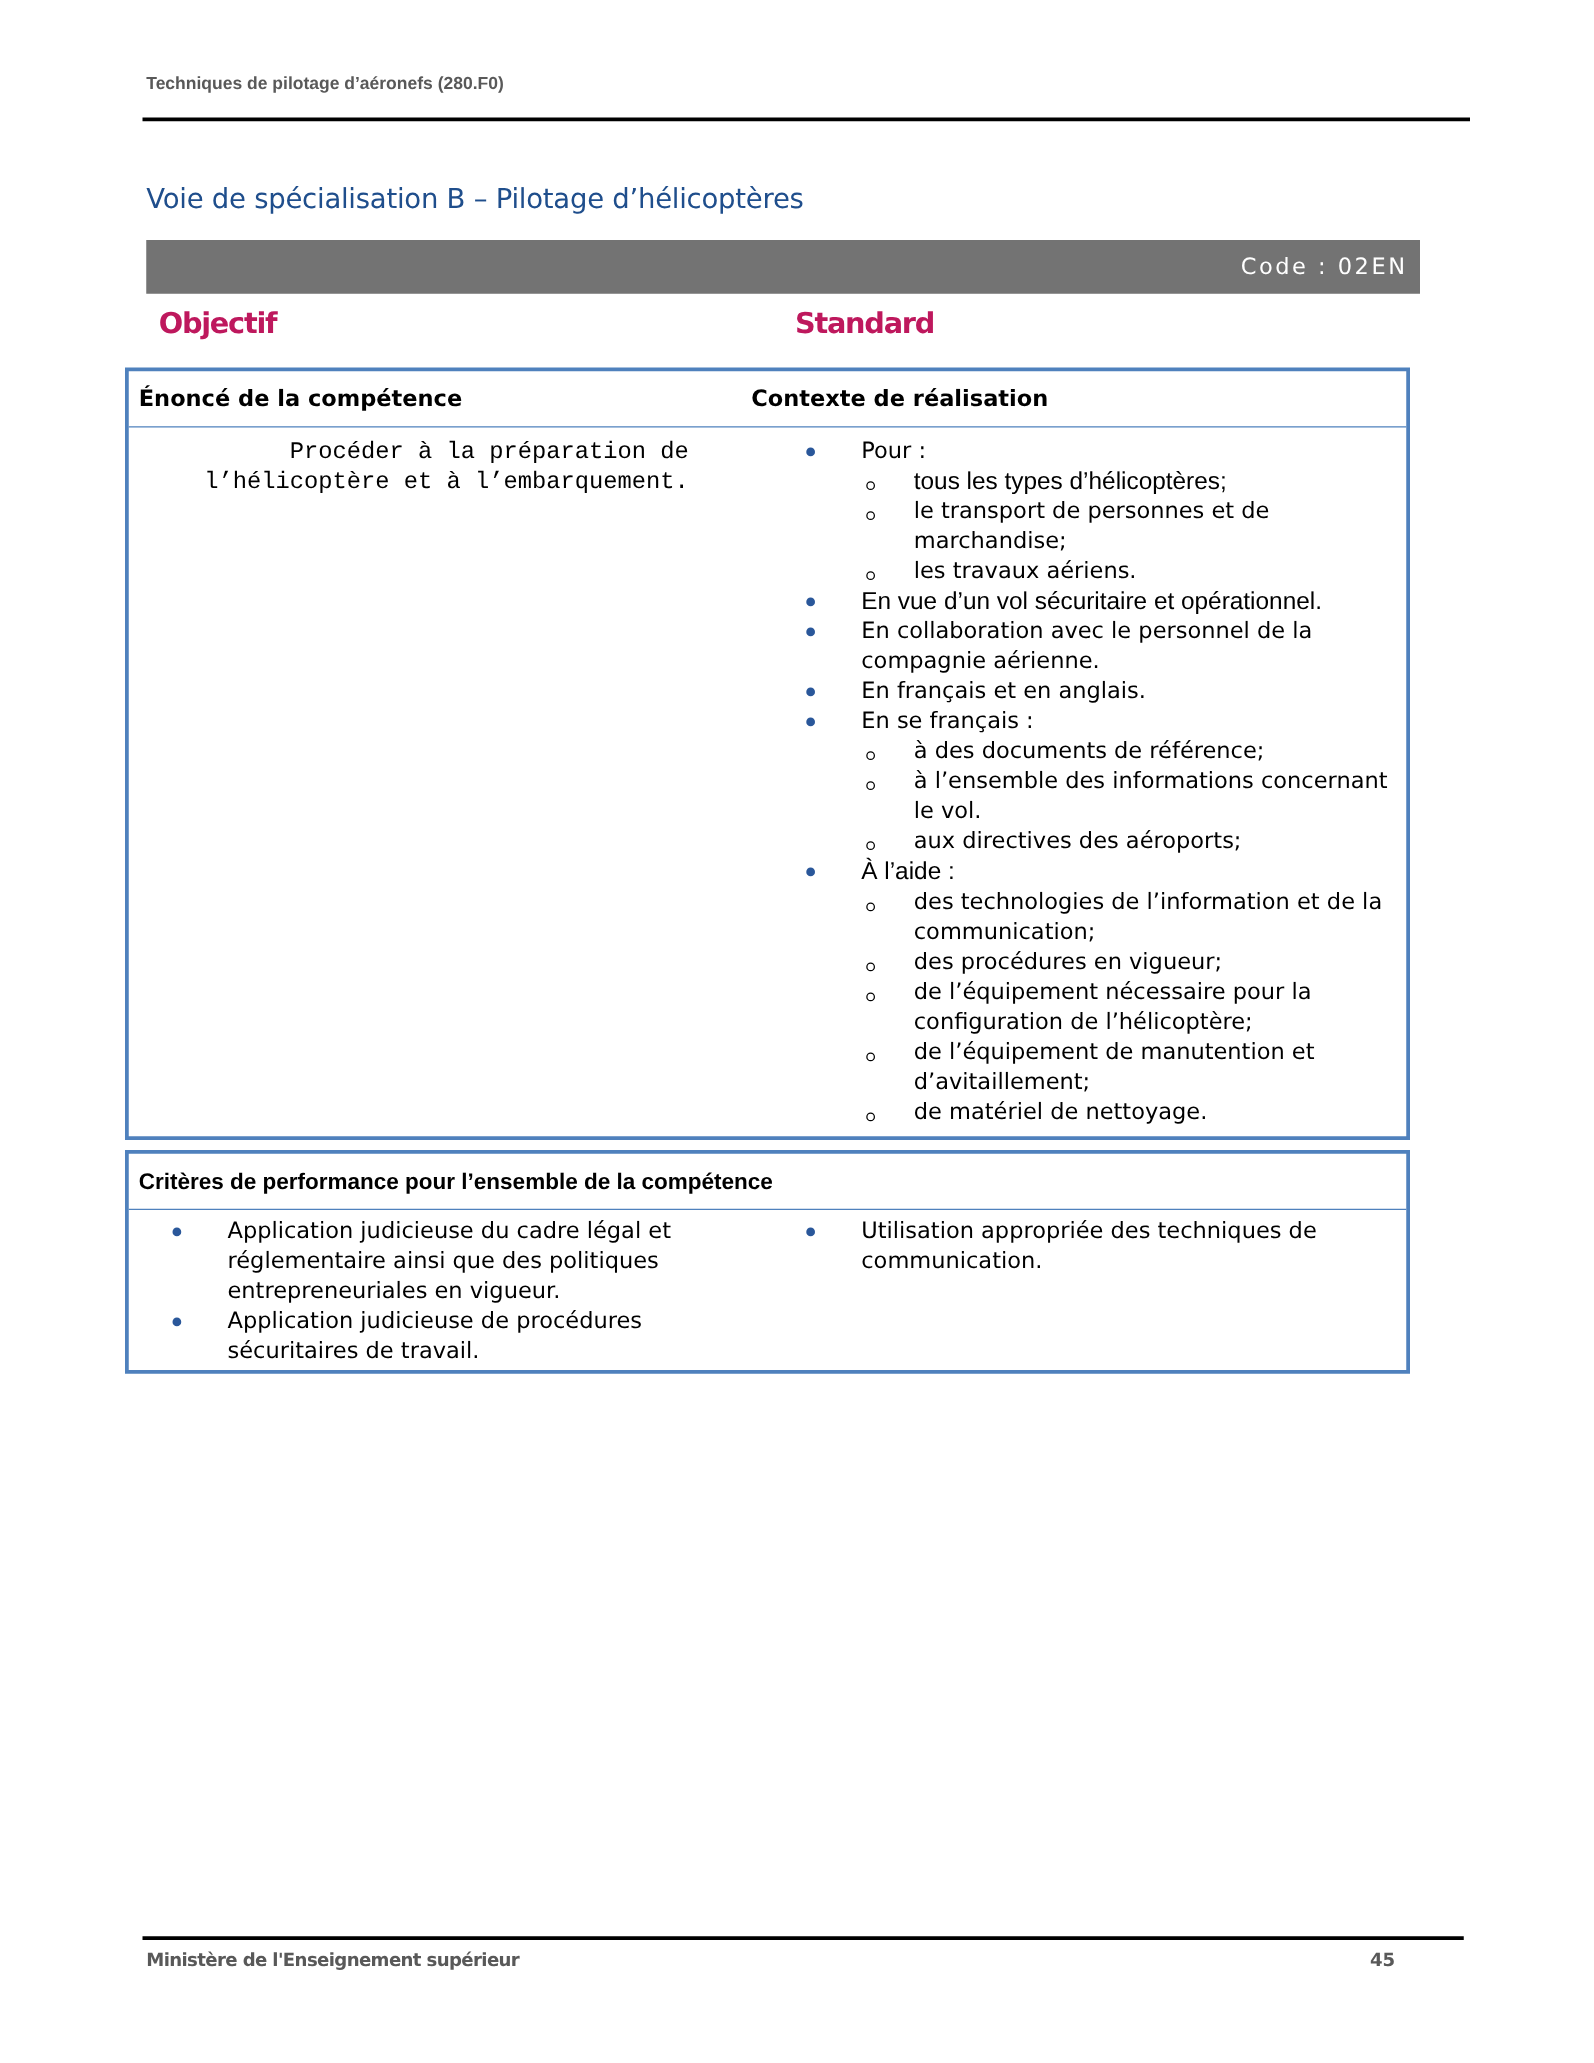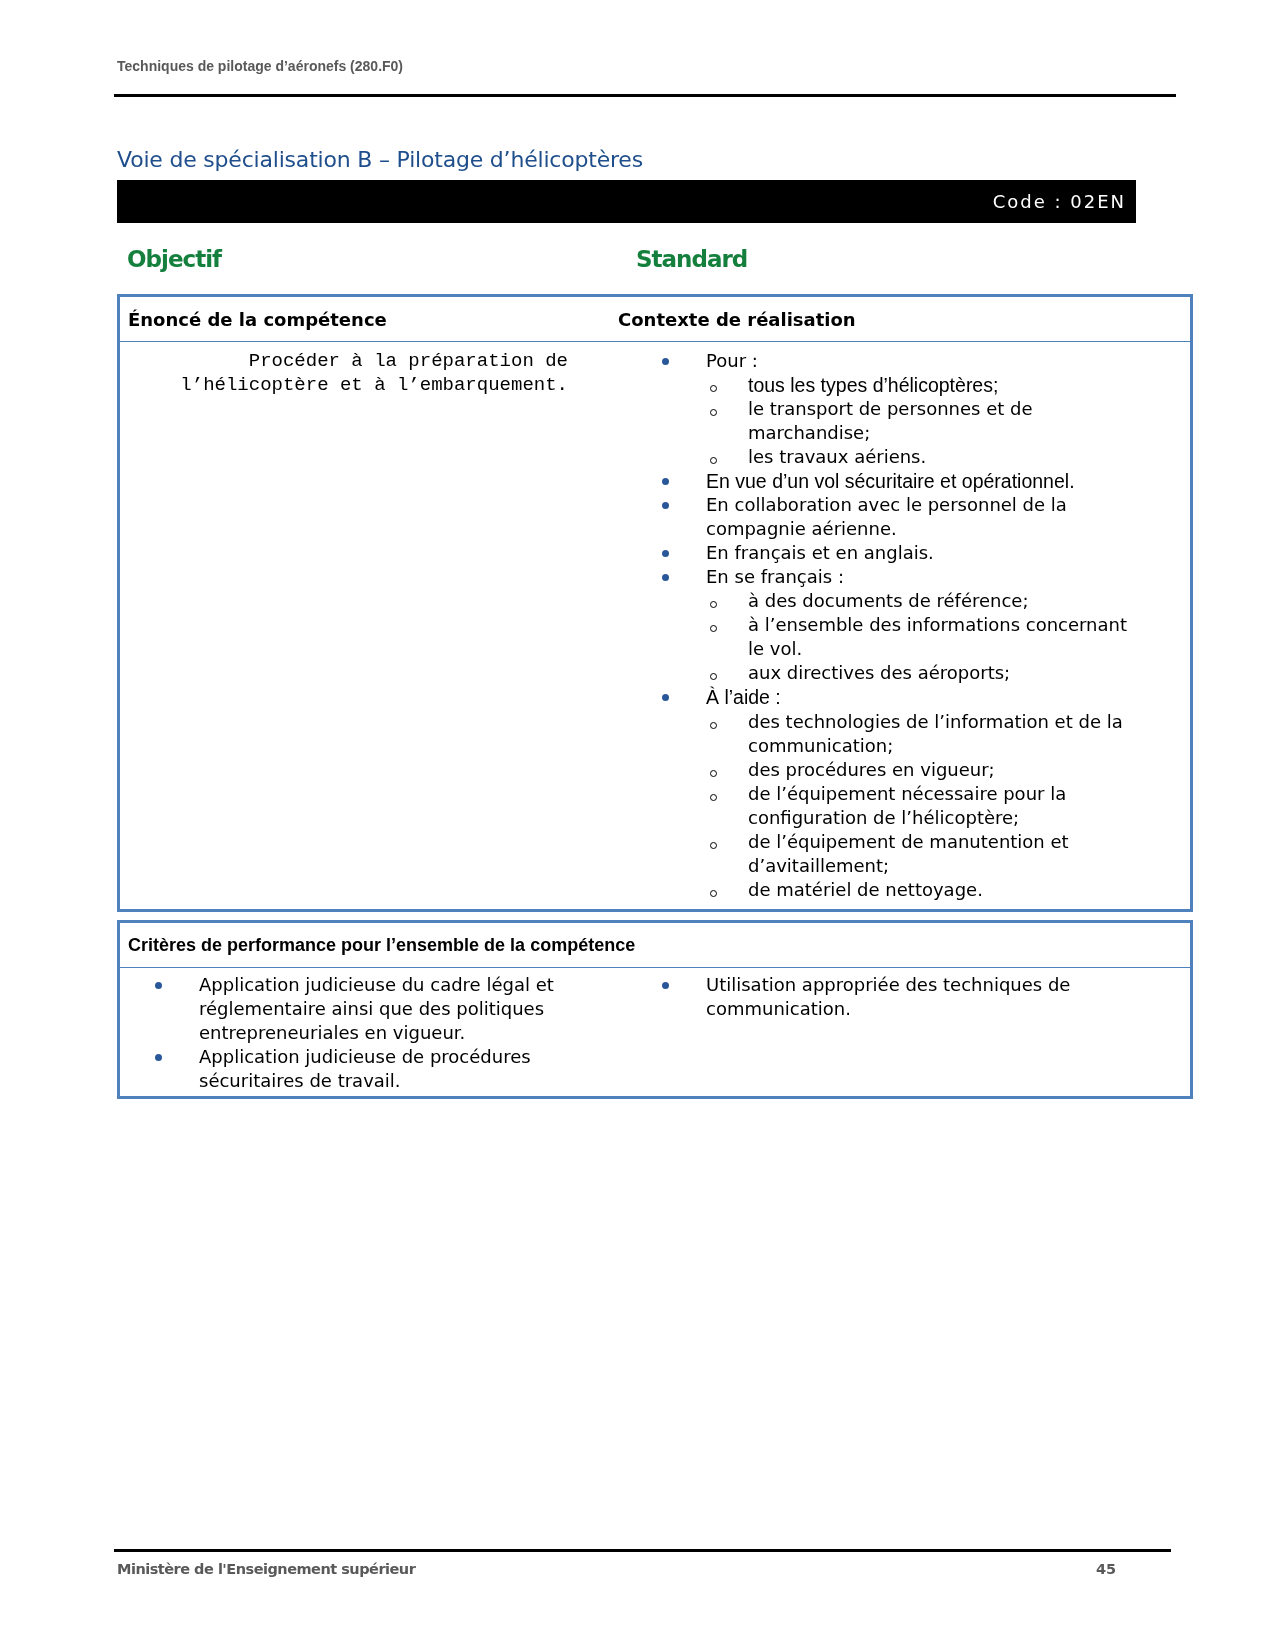--- a/index.html
+++ b/index.html
@@ -1,25 +1,25 @@
 <!DOCTYPE html>
 <html><head>
 <meta charset="utf-8">
 <style>
   html, body { margin: 0; padding: 0; background: #ffffff; }
   body { width: 1275px; height: 1650px; position: relative; overflow: hidden; font-family: "DejaVu Sans", sans-serif; color: #000; }
   .running-header { position: absolute; left: 117px; top: 58px; font-family: "Liberation Sans", sans-serif; font-weight: bold; font-size: 14px; color: #595959; text-align: right; }
   .header-rule { position: absolute; left: 114px; width: 1062px; top: 94px; height: 3px; background: #000; }
   .section-title { position: absolute; left: 117px; top: 147px; font-family: "DejaVu Sans", sans-serif; font-size: 22px; color: #1f4e8c; letter-spacing: -0.2px; }
-  .code-bar { position: absolute; left: 117px; top: 180px; width: 1019px; height: 43px; background: #000000; }
+  .code-bar { position: absolute; left: 117px; top: 192px; width: 1019px; height: 43px; background: #737373; }
   .code-text { position: absolute; right: 10px; top: 11px; color: #ffffff; font-size: 18px; letter-spacing: 2px; font-family: "DejaVu Sans", sans-serif; }
-  .col-head { position: absolute; top: 246px; font-family: "DejaVu Sans", sans-serif; font-weight: bold; font-size: 23px; color: #15803d; letter-spacing: -1px; }
+  .col-head { position: absolute; top: 246px; font-family: "DejaVu Sans", sans-serif; font-weight: bold; font-size: 23px; color: #be185d; letter-spacing: -1px; }
   .col-head.left { left: 127px; }
   .col-head.right { left: 636px; }
-  .tbl { position: absolute; left: 117px; width: 1022px; border: 3px solid #4f81bd; box-sizing: content-box; padding-left: 48px; }
+  .tbl { position: absolute; left: 100px; width: 1022px; border: 3px solid #4f81bd; box-sizing: content-box; }
   .tbl1 { top: 294px; height: 612px; }
   .tbl2 { top: 920px; height: 173px; }
   .tbl-head { position: absolute; left: 0; right: 0; top: 0; height: 44px; border-bottom: 1px solid #4f81bd; }
   .th { position: absolute; top: 12px; font-weight: bold; font-size: 18px; }
   .th.sans { font-family: "Liberation Sans", sans-serif; }
   .body-cell { position: absolute; top: 48px; }
   .enonce { left: 8px; top: 52px; width: 440px; font-family: Liberation Mono, monospace; font-size: 19px; line-height: 24px; text-align: right; }
   ul.ctx { list-style: none; margin: 0; padding: 0; position: absolute; left: 542px; top: 52px; width: 480px; font-size: 18px; line-height: 24px; }
   ul.ctx > li { position: relative; padding-left: 44px; }
   .dot { position: absolute; left: 0; top: 9px; width: 7px; height: 7px; border-radius: 50%; background: #2a579a; }

